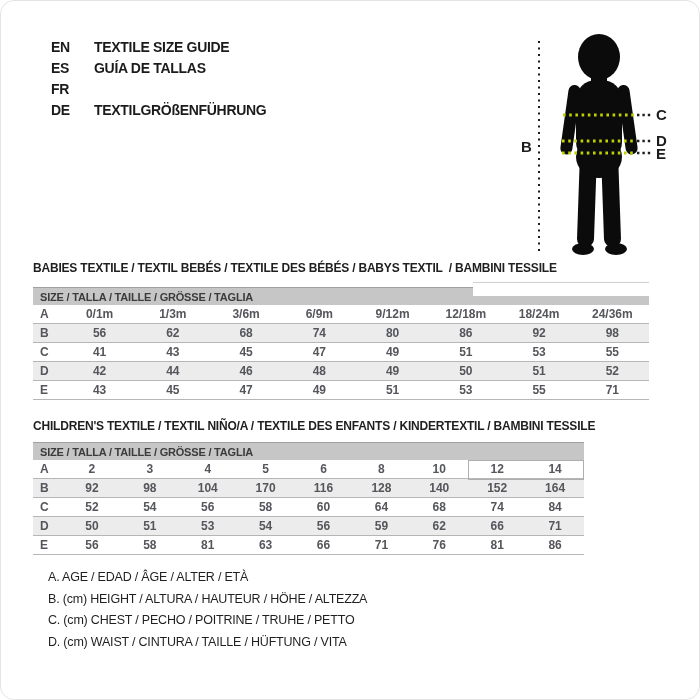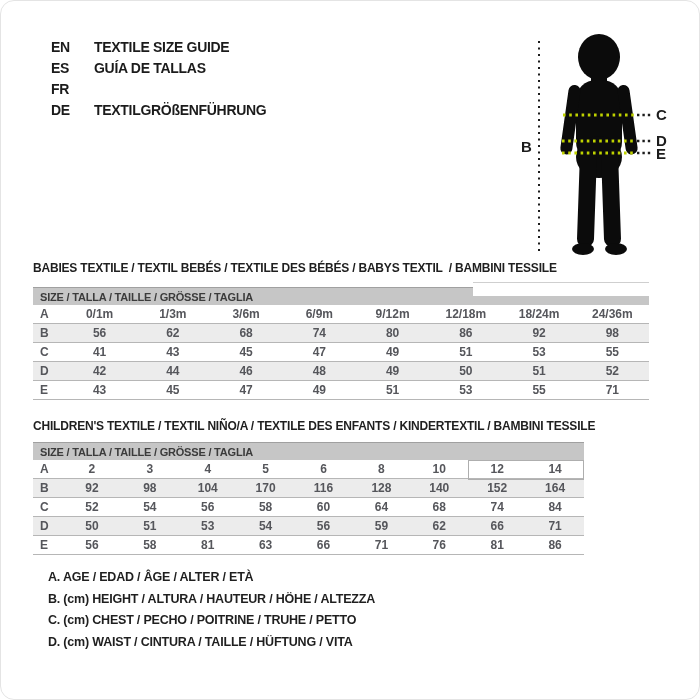--- a/index.html
+++ b/index.html
@@ -26,21 +26,21 @@
   .t-row{display:flex;height:19px;align-items:center;border-bottom:1px solid #b6b6b6;box-sizing:border-box;}
   .t-row.stripe{background:#ececec;}
   .t-label{width:30px;padding-left:7px;box-sizing:border-box;font-size:12px;font-weight:bold;color:#55565b;}
   .t-cell{flex:1;text-align:center;font-size:12px;font-weight:bold;color:#55565b;}
   .babies-notch{position:absolute;right:0;top:-5px;width:176px;height:13px;background:#fff;
                 border-top:1px solid #cfcfcf;z-index:2;}
   .hl-box{position:absolute;left:435px;top:18px;width:116px;height:20px;border:1px solid #aeaeae;
           box-sizing:border-box;background:transparent;z-index:3;pointer-events:none;}
   
   .legend{position:absolute;left:47px;top:566px;}
-  .legend-line{font-size:12.5px;font-weight:bold;color:#1f1f1f;line-height:21.5px;letter-spacing:-0.2px;white-space:pre;}
+  .legend-line{font-size:12.5px;font-weight:normal;color:#1f1f1f;line-height:21.5px;letter-spacing:-0.2px;white-space:pre;}
 </style>
 </head>
 <body>
 
 <div class="page">
 
   <div class="lang-list">
       <div class="lang-row">
         <span class="lang-code">EN</span>
         <span class="lang-label">TEXTILE SIZE GUIDE</span>

